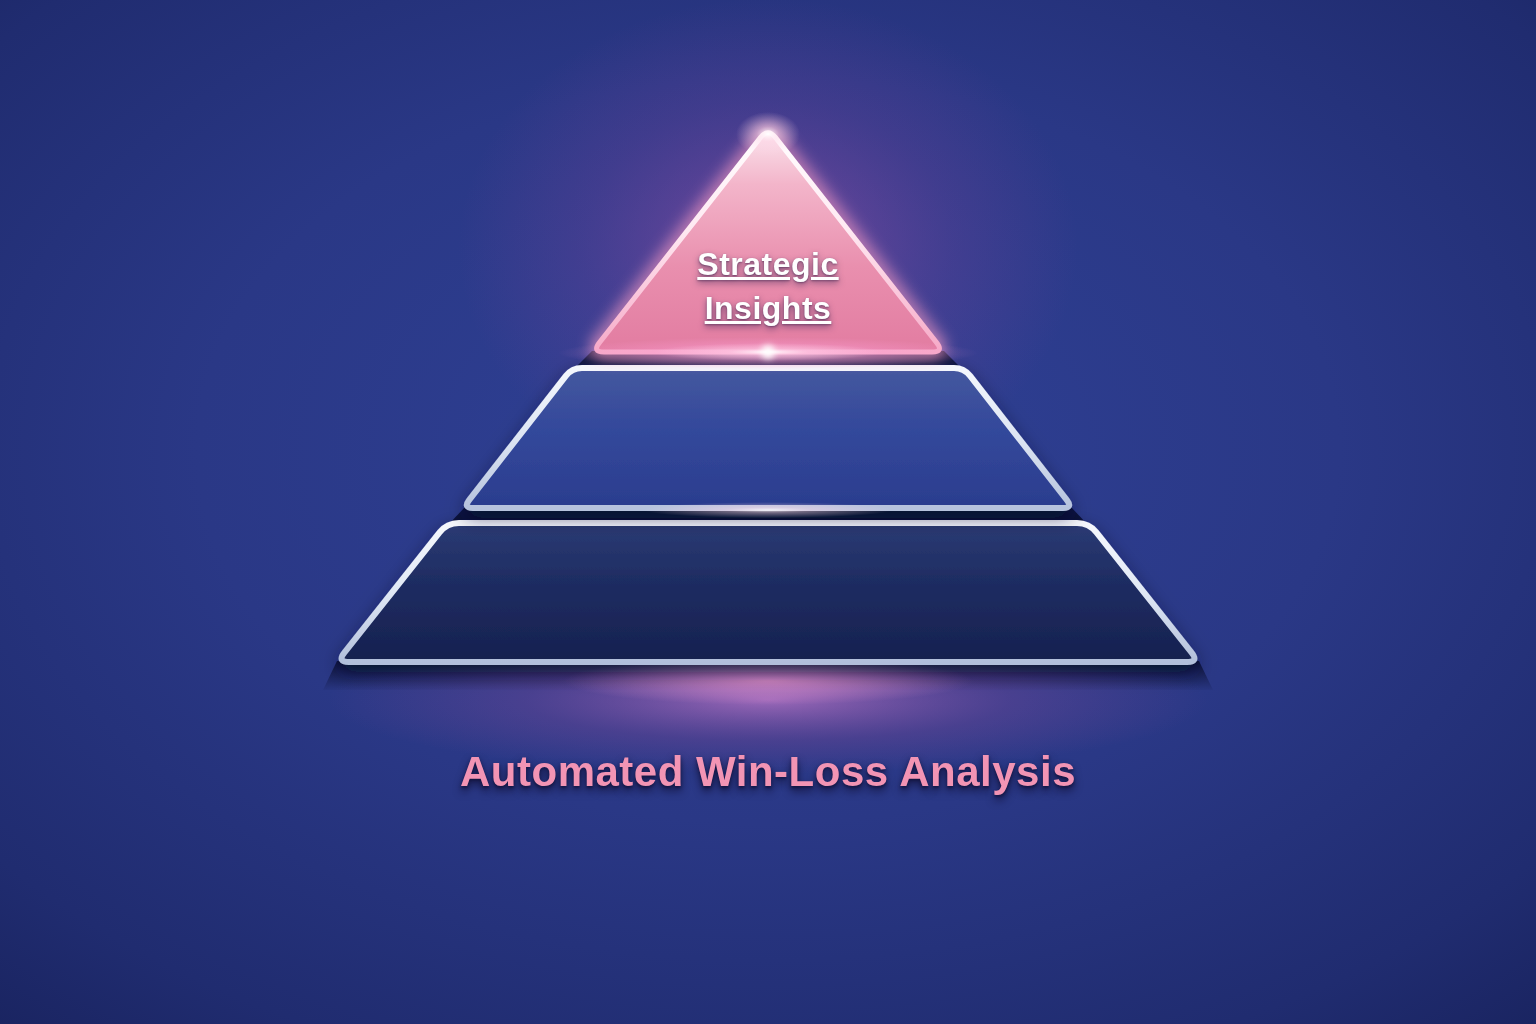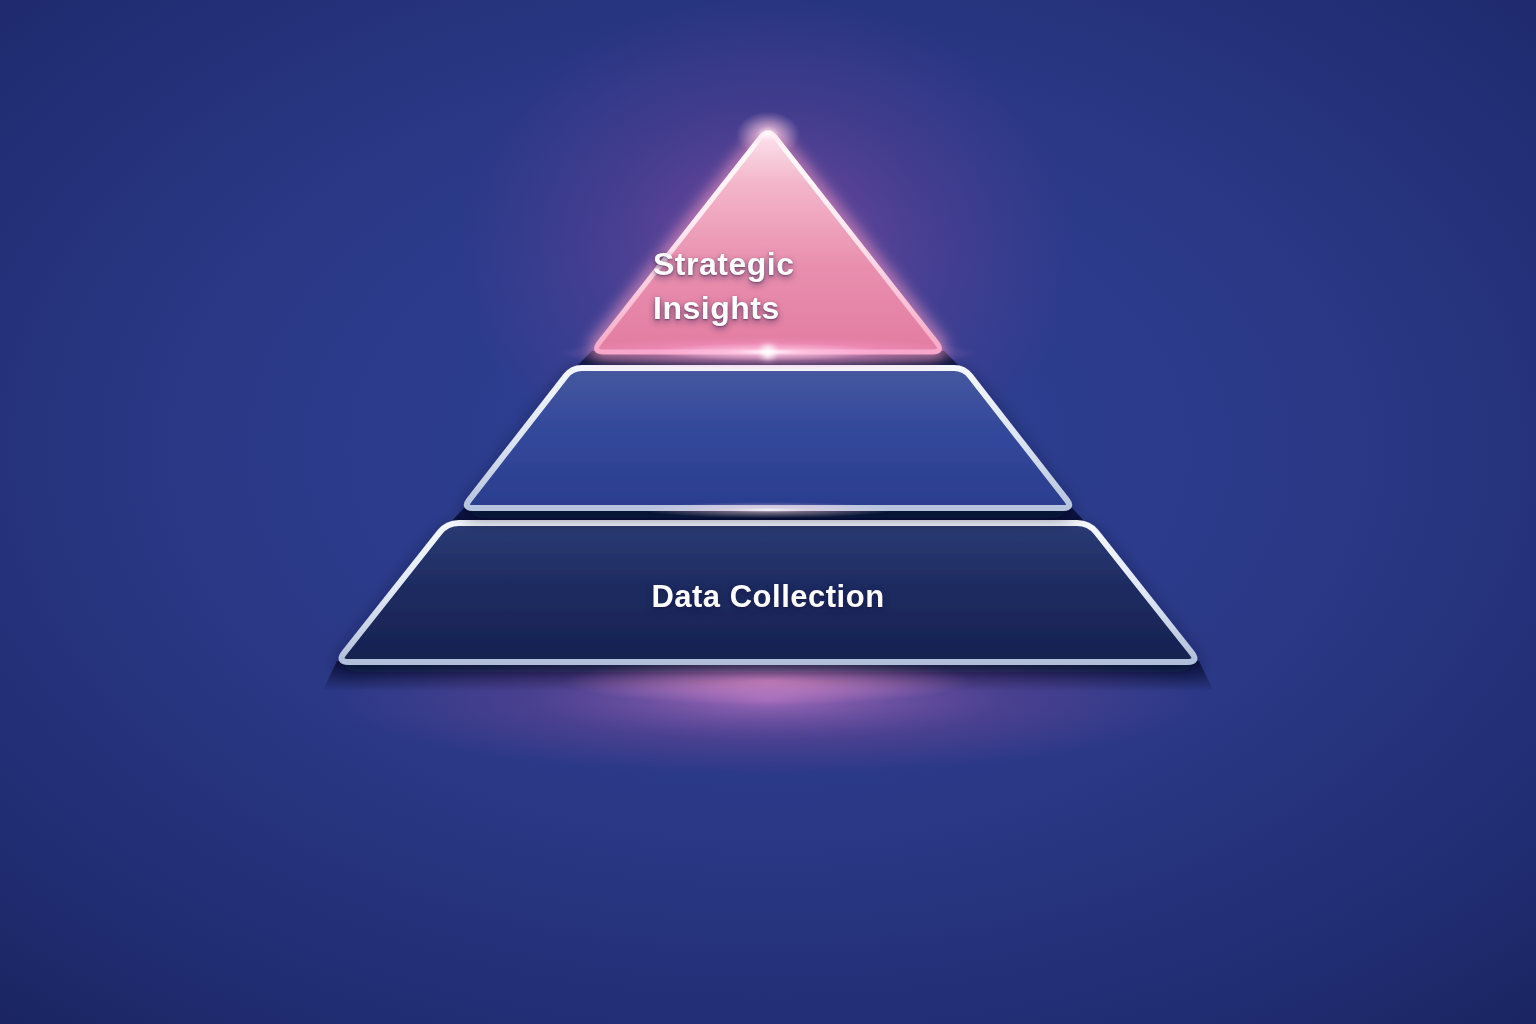--- a/index.html
+++ b/index.html
@@ -13,25 +13,26 @@
       radial-gradient(ellipse 1500px 980px at 50% 44%,
         #2f4196 0%, #2a3886 38%, #202c70 66%, #151e55 88%, #111946 100%);
   }
   svg.pyramid { position: absolute; left: 0; top: 0; }
   .tier-label {
     position: absolute;
     left: 50%;
     transform: translate(-50%, -50%);
     color: #ffffff;
     font-weight: bold;
-    text-align: left;
+    text-align: center;
     letter-spacing: 0.5px;
     text-shadow: 0 3px 6px rgba(20, 20, 70, 0.5), 0 1px 2px rgba(40, 20, 60, 0.45);
     user-select: none;
     white-space: normal;
+    text-decoration: underline;
   }
   .tier-label.top    { top: 286px; font-size: 32px; line-height: 44px; width: 230px; }
   .tier-label.middle { top: 438px; font-size: 31px; white-space: nowrap; }
   .tier-label.bottom { top: 597px; font-size: 31px; white-space: nowrap; }
   .caption {
     position: absolute;
     left: 50%;
     top: 772px;
     transform: translate(-50%, -50%);
     font-size: 42px;
@@ -142,15 +143,15 @@
     <ellipse cx="768" cy="134" rx="32" ry="22" fill="url(#flareWhite)"></ellipse>
     <ellipse cx="768" cy="353" rx="210" ry="16" fill="url(#flarePink)"></ellipse>
     <ellipse cx="768" cy="352" rx="115" ry="9" fill="url(#flareWhite)"></ellipse>
     <circle cx="768" cy="352" r="7" fill="#ffffff" opacity="0.95" filter="url(#blur3)"></circle>
     <ellipse cx="768" cy="510" rx="125" ry="8" fill="url(#flareWhite)" opacity="0.85"></ellipse>
   </svg>
 
   <div class="tier-label top">Strategic Insights</div>
 
 
-  <div class="tier-label bottom">Data Collection</div>
 
+  <div class="caption">Automated Win-Loss Analysis</div>
 </div>
 
 </body></html>

